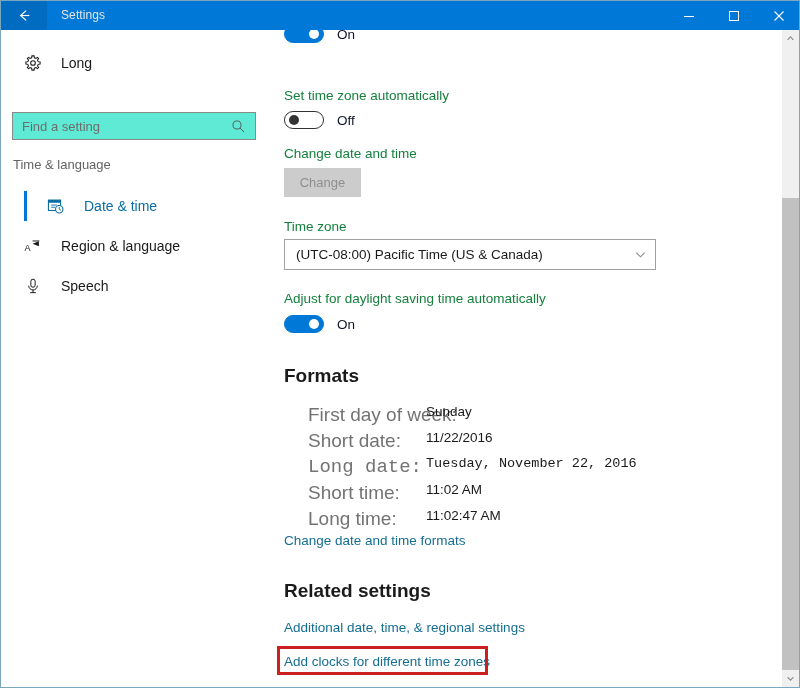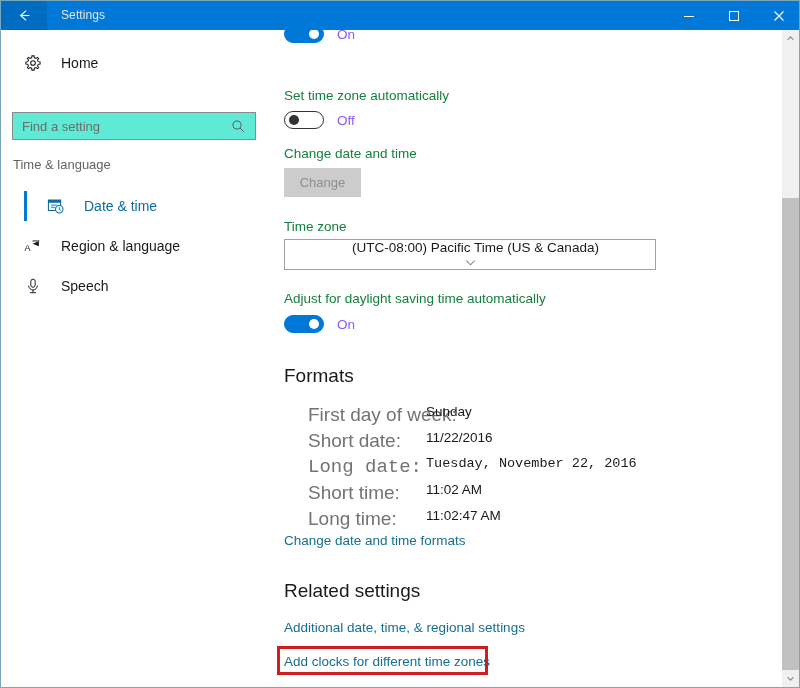--- a/index.html
+++ b/index.html
@@ -216,21 +216,21 @@
     position: absolute;
     width: 10px;
     height: 10px;
     border-radius: 50%;
     top: 3px;
   }
   .toggle.on .knob { right: 4px; background: #ffffff; }
   .toggle.off .knob { left: 4px; background: #333333; }
   .toggle-state {
     font-size: 13.5px;
-    color: #8b5cf6;
+    color: #0f172a;
     margin-left: 13px;
     white-space: nowrap;
   }
 
   .btn-disabled {
     width: 77px;
     height: 29px;
     background: #cccccc;
     border: none;
     color: #8f8f8f;
@@ -241,41 +241,40 @@
 
   .combo {
     width: 372px;
     height: 31px;
     border: 1px solid #a0a0a0;
     background: #ffffff;
     box-sizing: border-box;
     display: flex;
     align-items: center;
     cursor: pointer;
-    flex-direction: column;
   }
   .combo-text {
     flex: 1;
     font-size: 13.5px;
     color: #1a1a1a;
     padding-left: 11px;
     white-space: nowrap;
     overflow: hidden;
   }
   .combo-chev {
     width: 30px;
     display: flex;
     align-items: center;
     justify-content: center;
   }
 
   .section-head {
     font-size: 19px;
     color: #1a1a1a;
-    font-weight: normal;
+    font-weight: bold;
     white-space: nowrap;
   }
 
   .fmt-row { display: flex; }
   .fmt-key {
     width: 118px;
     min-width: 118px;
     font-size: 19px;
     color: #737373;
     white-space: nowrap;
@@ -371,21 +370,21 @@
 
       <div class="nav-home">
         <span class="nav-ico">
           <svg width="18" height="18" viewBox="0 0 20 20">
             <g fill="none" stroke="#1a1a1a" stroke-width="1.15">
               <circle cx="10" cy="10" r="2.6"></circle>
               <path d="M10 2.1 L11.2 2.1 L11.5 4.2 L13.3 5 L15 3.7 L16.3 5 L15 6.7 L15.8 8.5 L17.9 8.8 L17.9 11.2 L15.8 11.5 L15 13.3 L16.3 15 L15 16.3 L13.3 15 L11.5 15.8 L11.2 17.9 L8.8 17.9 L8.5 15.8 L6.7 15 L5 16.3 L3.7 15 L5 13.3 L4.2 11.5 L2.1 11.2 L2.1 8.8 L4.2 8.5 L5 6.7 L3.7 5 L5 3.7 L6.7 5 L8.5 4.2 L8.8 2.1 Z"></path>
             </g>
           </svg>
         </span>
-        <span class="nav-label">Home</span>
+        <span class="nav-label">Long</span>
       </div>
 
       <div class="search-wrap">
         <input class="search-input" type="text" placeholder="Find a setting" style="">
         <span class="search-ico">
           <svg width="15" height="15" viewBox="0 0 16 16">
             <circle cx="6.4" cy="6.4" r="4.3" fill="none" stroke="#5a5a5a" stroke-width="1.05"></circle>
             <line x1="9.6" y1="9.6" x2="14" y2="14" stroke="#5a5a5a" stroke-width="1.05"></line>
           </svg>
         </span>

